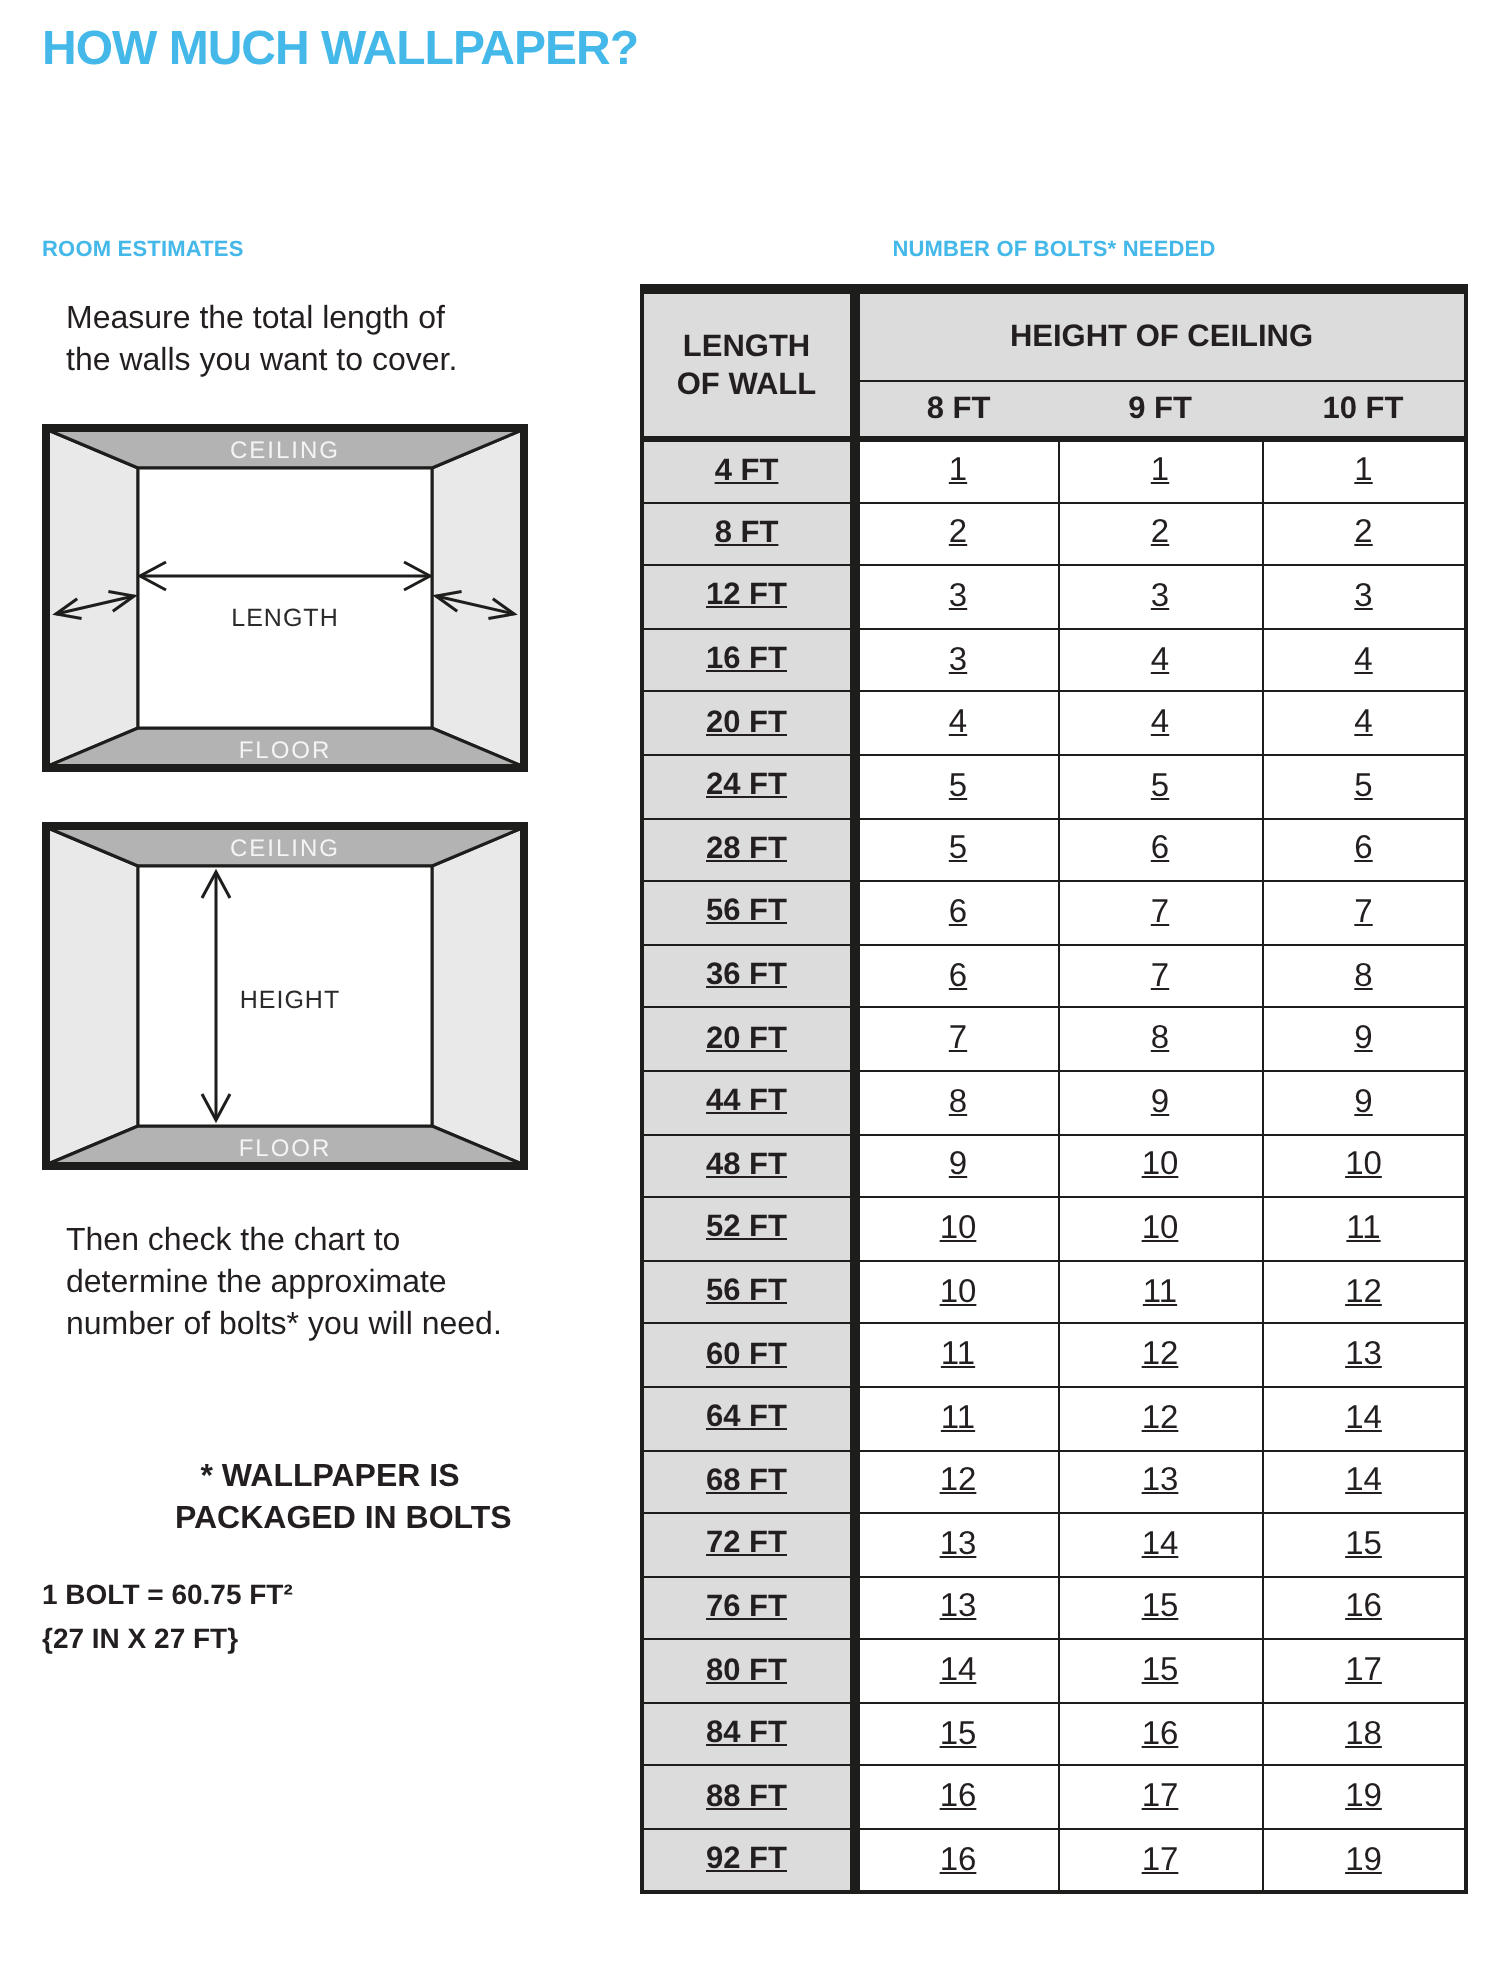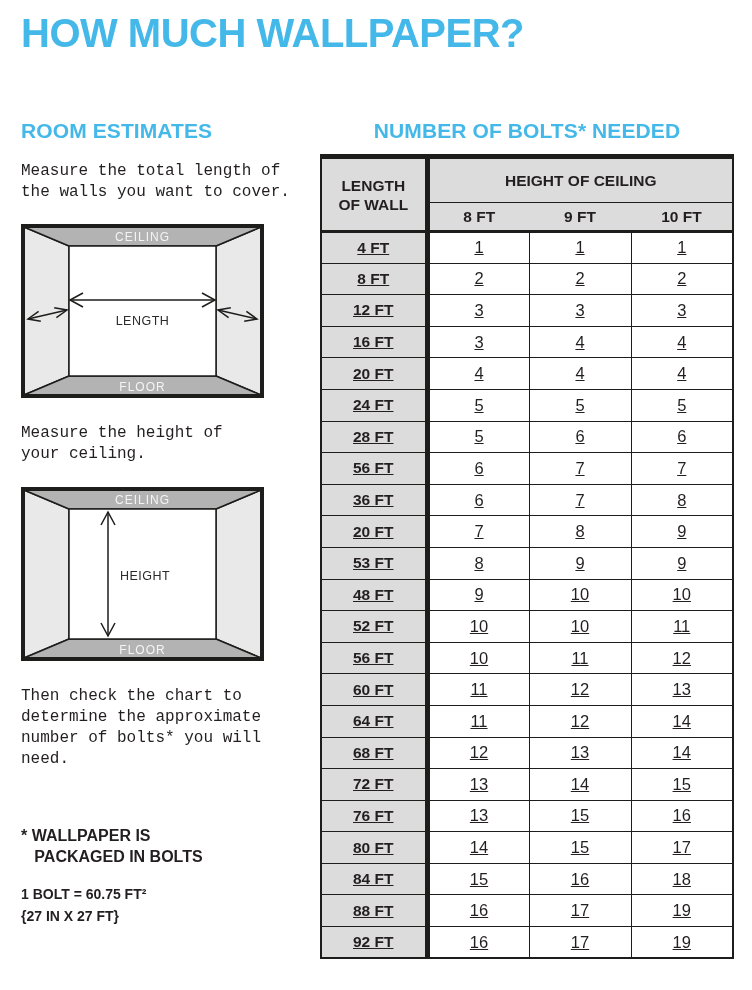--- a/index.html
+++ b/index.html
@@ -2,39 +2,39 @@
 <html><head>
 <meta charset="utf-8">
 <style>
   html,body { margin:0; padding:0; background:#ffffff; }
   .page {
     position:relative; width:752px; height:990px; background:#ffffff;
     font-family:"Liberation Sans", sans-serif; color:#231f20; overflow:hidden;
   }
   .page-title {
     position:absolute; left:21px; top:11px; margin:0;
-    font-size:40px; font-weight:bold; letter-spacing:-0.5px; color:#44b8e8;
+    font-size:24px; font-weight:bold; letter-spacing:-0.5px; color:#44b8e8;
   }
   .section-heading {
-    margin:0; font-size:21px; font-weight:bold; color:#44b8e8; letter-spacing:0.1px;
+    margin:0; font-size:11px; font-weight:bold; color:#44b8e8; letter-spacing:0.1px;
   }
   .left-col { position:absolute; left:21px; top:119px; width:288px; }
   .left-col .section-heading { margin-bottom:18px; }
   .step {
-    margin:0; font-size:16px; line-height:21px; white-space:pre-line; color:#231f20;font-family:Liberation Mono, monospace;
+    margin:12px; font-size:16px; line-height:21px; white-space:pre-line; color:#231f20;
   }
   #step1 { margin-bottom:8px; }
   .room { display:block; }
   #diagram-length { margin:21px 0 25px 0; }
   #step2 { margin-bottom:22px; }
   #diagram-height { margin:0 0 25px 0; }
   .bold-note {
     margin:0; font-weight:bold; white-space:pre-wrap; color:#231f20;
   }
-  #footnote { margin-top:55px; font-size:16px; line-height:21px; }
+  #footnote { margin-top:55px; font-size:16px; line-height:21px;text-align:center; }
   #bolt-info { margin-top:16px; font-size:14px; line-height:22px; white-space:pre-line; }
 
   .right-col { position:absolute; left:320px; top:119px; width:414px; }
   .right-col .section-heading { text-align:center; margin-bottom:11px; }
 
   table.bolts {
     width:413px; border-collapse:collapse; table-layout:fixed;
     border:2px solid #1d1d1b; border-top:5px solid #1d1d1b;
   }
   table.bolts th, table.bolts td {
@@ -90,22 +90,20 @@
         <polyline points="33.2,83.8 46,86 35.4,93.6"></polyline>
         <line x1="197" y1="86" x2="236" y2="95"></line>
         <polyline points="225.4,87.4 236,95 223.2,97.2"></polyline>
         <polyline points="209.8,83.8 197,86 207.6,93.6"></polyline>
       </g>
       <text class="wall-label" x="121.5" y="17" text-anchor="middle">CEILING</text>
       <text class="wall-label" x="121.5" y="167" text-anchor="middle">FLOOR</text>
       <text class="measure-label" x="121.5" y="101" text-anchor="middle">LENGTH</text>
     </svg>
 
-    <p class="step" id="step2">Measure the height of
-your ceiling.</p>
 
     <svg class="room" id="diagram-height" width="243" height="174" viewBox="0 0 243 174">
       <polygon points="3,3 48,22 48,152 3,171" fill="#e9e9e9" stroke="#1d1d1b" stroke-width="1.5"></polygon>
       <polygon points="240,3 195,22 195,152 240,171" fill="#e9e9e9" stroke="#1d1d1b" stroke-width="1.5"></polygon>
       <polygon points="3,3 240,3 195,22 48,22" fill="#b3b3b3" stroke="#1d1d1b" stroke-width="1.5"></polygon>
       <polygon points="3,171 240,171 195,152 48,152" fill="#b3b3b3" stroke="#1d1d1b" stroke-width="1.5"></polygon>
       <rect x="48" y="22" width="147" height="130" fill="#ffffff" stroke="#1d1d1b" stroke-width="1.5"></rect>
       <rect x="2" y="2" width="239" height="170" fill="none" stroke="#1d1d1b" stroke-width="4"></rect>
       <g stroke="#1d1d1b" stroke-width="1.5" fill="none">
         <line x1="87" y1="25" x2="87" y2="149"></line>
@@ -204,21 +202,21 @@
             <td>7</td>
             <td>8</td>
           </tr>
           <tr>
             <th>20 FT</th>
             <td>7</td>
             <td>8</td>
             <td>9</td>
           </tr>
           <tr>
-            <th>53 FT</th>
+            <th>44 FT</th>
             <td>8</td>
             <td>9</td>
             <td>9</td>
           </tr>
           <tr>
             <th>48 FT</th>
             <td>9</td>
             <td>10</td>
             <td>10</td>
           </tr>

